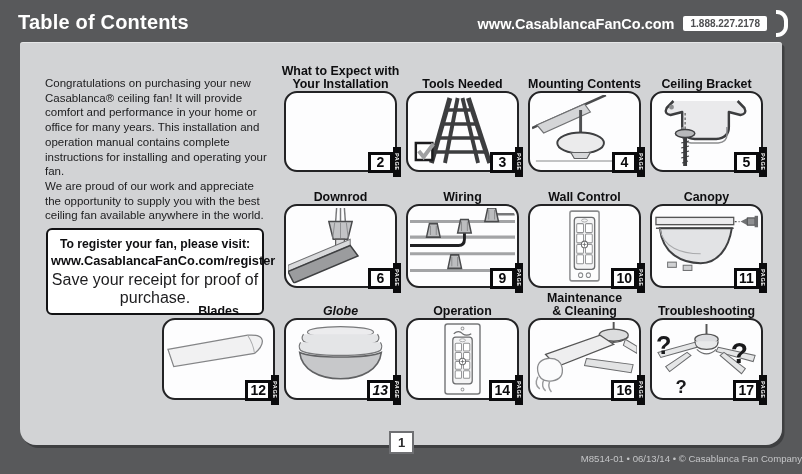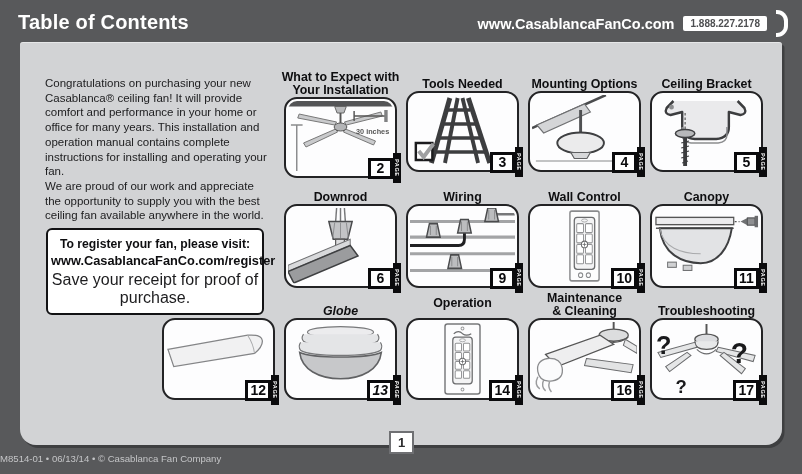--- a/index.html
+++ b/index.html
@@ -39,21 +39,21 @@
 
   .page-tag{position:absolute;right:-6px;bottom:-7px;display:flex;align-items:center;z-index:2;}
   .tag-num{background:#fff;border:3px solid #0b0b0d;min-width:15px;height:15px;padding:0 2px;
            display:flex;align-items:center;justify-content:center;font-weight:bold;font-size:14px;color:#0b0b0d;}
   .tag-strip{background:#0b0b0d;color:#fff;width:8px;height:30px;display:flex;align-items:center;justify-content:center;
              font-size:5.5px;font-weight:bold;letter-spacing:.6px;writing-mode:vertical-rl;}
 
   
   .footer-pagebox{position:absolute;left:389px;top:431px;width:21px;height:19px;background:#fff;border:2px solid #6f7073;
                   display:flex;align-items:center;justify-content:center;font-size:13px;font-weight:bold;color:#2c2c2e;}
-  .footer-text{position:absolute;left:0;right:0;top:453px;text-align:left;font-size:9.6px;color:#c4c5c7;}
+  .footer-text{position:absolute;left:12px;right:0;top:453px;text-align:right;font-size:9.6px;color:#c4c5c7;}
 </style>
 </head>
 <body>
 
 <div id="page">
 
   <div class="hdr-title">Table of Contents</div>
   <div class="hdr-right">
     <span class="hdr-web">www.CasablancaFanCo.com</span>
     <span class="phone-box">1.888.227.2178</span>
@@ -65,42 +65,24 @@
   <div class="intro-p" id="intro-p1">Congratulations on purchasing your new Casablanca® ceiling fan!  It will provide comfort and performance in your home or office for many years. This installation and operation manual contains complete instructions for installing and operating your fan.</div>
   <div class="intro-p" id="intro-p2">We are proud of our work and appreciate the opportunity to supply you with the best ceiling fan available anywhere in the world.</div>
 
   <div class="register">
     <div class="reg1">To register your fan, please visit:</div>
     <div class="reg2">www.CasablancaFanCo.com/register</div>
     <div class="reg3">Save your receipt for proof of purchase.</div>
   </div>
 
   <div id="sections-grid">
-      <div class="tile" style="left: 284px; top: 72px; height: 106px;">
+      <div class="tile" style="left: 284px; top: 66px; height: 106px;">
         <div class="tile-title" style="bottom:81px">What to Expect with
 Your Installation</div>
         <div class="tile-box" style="height:77px">
-          <span>
-            <svg viewBox="0 0 108 73" preserveAspectRatio="none" xmlns="http://www.w3.org/2000/svg">
-              <rect x="0" y="0" width="108" height="5.5" fill="#545557"></rect>
-              <path d="M48 5.5 h12 l-2.5 6.5 h-7 z" fill="#b9babc" stroke="#666" stroke-width="1"></path>
-              <line x1="54" y1="12" x2="54" y2="23" stroke="#555" stroke-width="2"></line>
-              <path d="M48 24 L10 17 L11.5 13 L50 21 Z" fill="#c9cacc" stroke="#777" stroke-width="1"></path>
-              <path d="M60 24 L97 15 L95.5 11 L58 21 Z" fill="#c9cacc" stroke="#777" stroke-width="1"></path>
-              <path d="M49 28 L16 42 L18.5 46 L51 31 Z" fill="#c9cacc" stroke="#777" stroke-width="1"></path>
-              <path d="M59 28 L90 40 L88 44 L57 31 Z" fill="#c9cacc" stroke="#777" stroke-width="1"></path>
-              <ellipse cx="54" cy="26" rx="6.5" ry="4" fill="#b4b5b7" stroke="#555" stroke-width="1"></ellipse>
-              <line x1="68" y1="15" x2="100" y2="15" stroke="#555" stroke-width="1.5"></line>
-              <line x1="68" y1="10" x2="68" y2="20" stroke="#555" stroke-width="1.5"></line>
-              <rect x="99" y="9" width="3.5" height="12" fill="#808183"></rect>
-              <text x="70" y="33" font-size="7.5" font-weight="bold" fill="#555">30 inches</text>
-              <line x1="9" y1="24" x2="9" y2="70" stroke="#8a8b8d" stroke-width="1.5"></line>
-              <line x1="3" y1="24" x2="15" y2="24" stroke="#8a8b8d" stroke-width="1.5"></line>
-            </svg>
-          </span>
           <div class="page-tag">
             <div class="tag-num">2</div>
             <div class="tag-strip">PAGE</div>
           </div>
         </div>
       </div>
       <div class="tile" style="left: 406px; top: 66px; height: 106px;">
         <div class="tile-title" style="bottom:81px">Tools Needed</div>
         <div class="tile-box" style="height:77px">
           <span>
@@ -119,21 +101,21 @@
               <path d="M9 56 l5 6 l10 -13" fill="none" stroke="#9fa0a2" stroke-width="4"></path>
             </svg>
           </span>
           <div class="page-tag">
             <div class="tag-num">3</div>
             <div class="tag-strip">PAGE</div>
           </div>
         </div>
       </div>
       <div class="tile" style="left: 528px; top: 66px; height: 106px;">
-        <div class="tile-title" style="bottom:81px">Mounting Options</div>
+        <div class="tile-title" style="bottom:81px">Mounting Contents</div>
         <div class="tile-box" style="height:77px">
           <span>
             <svg viewBox="0 0 108 73" preserveAspectRatio="none" xmlns="http://www.w3.org/2000/svg">
               <line x1="0" y1="33" x2="76" y2="0" stroke="#4a4b4d" stroke-width="2.5"></line>
               <path d="M5 30 L54 9 L60 17 L12 38 Z" fill="#d4d5d7" stroke="#707173" stroke-width="1.2"></path>
               <line x1="50" y1="15" x2="50" y2="40" stroke="#4f5052" stroke-width="3"></line>
               <ellipse cx="50" cy="48" rx="24" ry="10.5" fill="#ebebec" stroke="#3f4042" stroke-width="2"></ellipse>
               <path d="M40 57.5 h20 l-3.5 6 h-13 z" fill="#d7d8da" stroke="#606163" stroke-width="1.2"></path>
               <line x1="4" y1="66" x2="104" y2="66" stroke="#aeafb1" stroke-width="1.5"></line>
             </svg>
@@ -275,20 +257,21 @@
               <rect x="103.5" y="7.5" width="3.5" height="11" fill="#6a6b6d"></rect>
             </svg>
           </span>
           <div class="page-tag">
             <div class="tag-num">11</div>
             <div class="tag-strip">PAGE</div>
           </div>
         </div>
       </div>
       <div class="tile" style="left: 162px; top: 294px; height: 106px;">
+        <div class="tile-title" style="bottom:82px">Blades</div>
         <div class="tile-box" style="height:78px">
           <span>
             <svg viewBox="0 0 108 73" preserveAspectRatio="none" xmlns="http://www.w3.org/2000/svg">
               <path d="M2 27 L84 13 Q98 12 99 18 Q100 24 91 31 L8 44 Z" fill="#f1f1f2" stroke="#848587" stroke-width="1.3"></path>
               <path d="M84 13 Q90 22 91 31" fill="none" stroke="#a9aaac" stroke-width="1"></path>
             </svg>
           </span>
           <div class="page-tag">
             <div class="tag-num">12</div>
             <div class="tag-strip">PAGE</div>
@@ -306,21 +289,21 @@
               <path d="M12 30 C14 47 32 56 54 56 C76 56 94 47 96 30 C82 36 26 36 12 30 Z" fill="#c7c8ca" stroke="#616264" stroke-width="1.6"></path>
             </svg>
           </span>
           <div class="page-tag">
             <div class="tag-num">13</div>
             <div class="tag-strip">PAGE</div>
           </div>
         </div>
       </div>
       <div class="tile" style="left: 406px; top: 294px; height: 106px;">
-        <div class="tile-title" style="bottom:90px">Operation</div>
+        <div class="tile-title" style="bottom:82px">Operation</div>
         <div class="tile-box" style="height:78px">
           <span>
             <svg viewBox="0 0 108 73" preserveAspectRatio="none" xmlns="http://www.w3.org/2000/svg">
               <rect x="36" y="2" width="36" height="69" rx="2.5" fill="#fcfcfd" stroke="#77787a" stroke-width="1.5"></rect>
               <circle cx="54" cy="6.5" r="1.5" fill="none" stroke="#9a9b9d"></circle>
               <circle cx="54" cy="66.5" r="1.5" fill="none" stroke="#9a9b9d"></circle>
               <path d="M45 11.5 q5 -4 9 0 q4 3 9 0" fill="none" stroke="#6a6b6d" stroke-width="1.2"></path>
               <rect x="44" y="15" width="20" height="46" rx="3" fill="#f3f3f4" stroke="#6a6b6d" stroke-width="1.3"></rect>
               <ellipse cx="54" cy="18" rx="3" ry="1.5" fill="none" stroke="#9a9b9d" stroke-width="0.8"></ellipse>
               <rect x="46.5" y="21.0" width="6.5" height="7.5" rx="1" fill="#fff" stroke="#919294" stroke-width="1"></rect>

